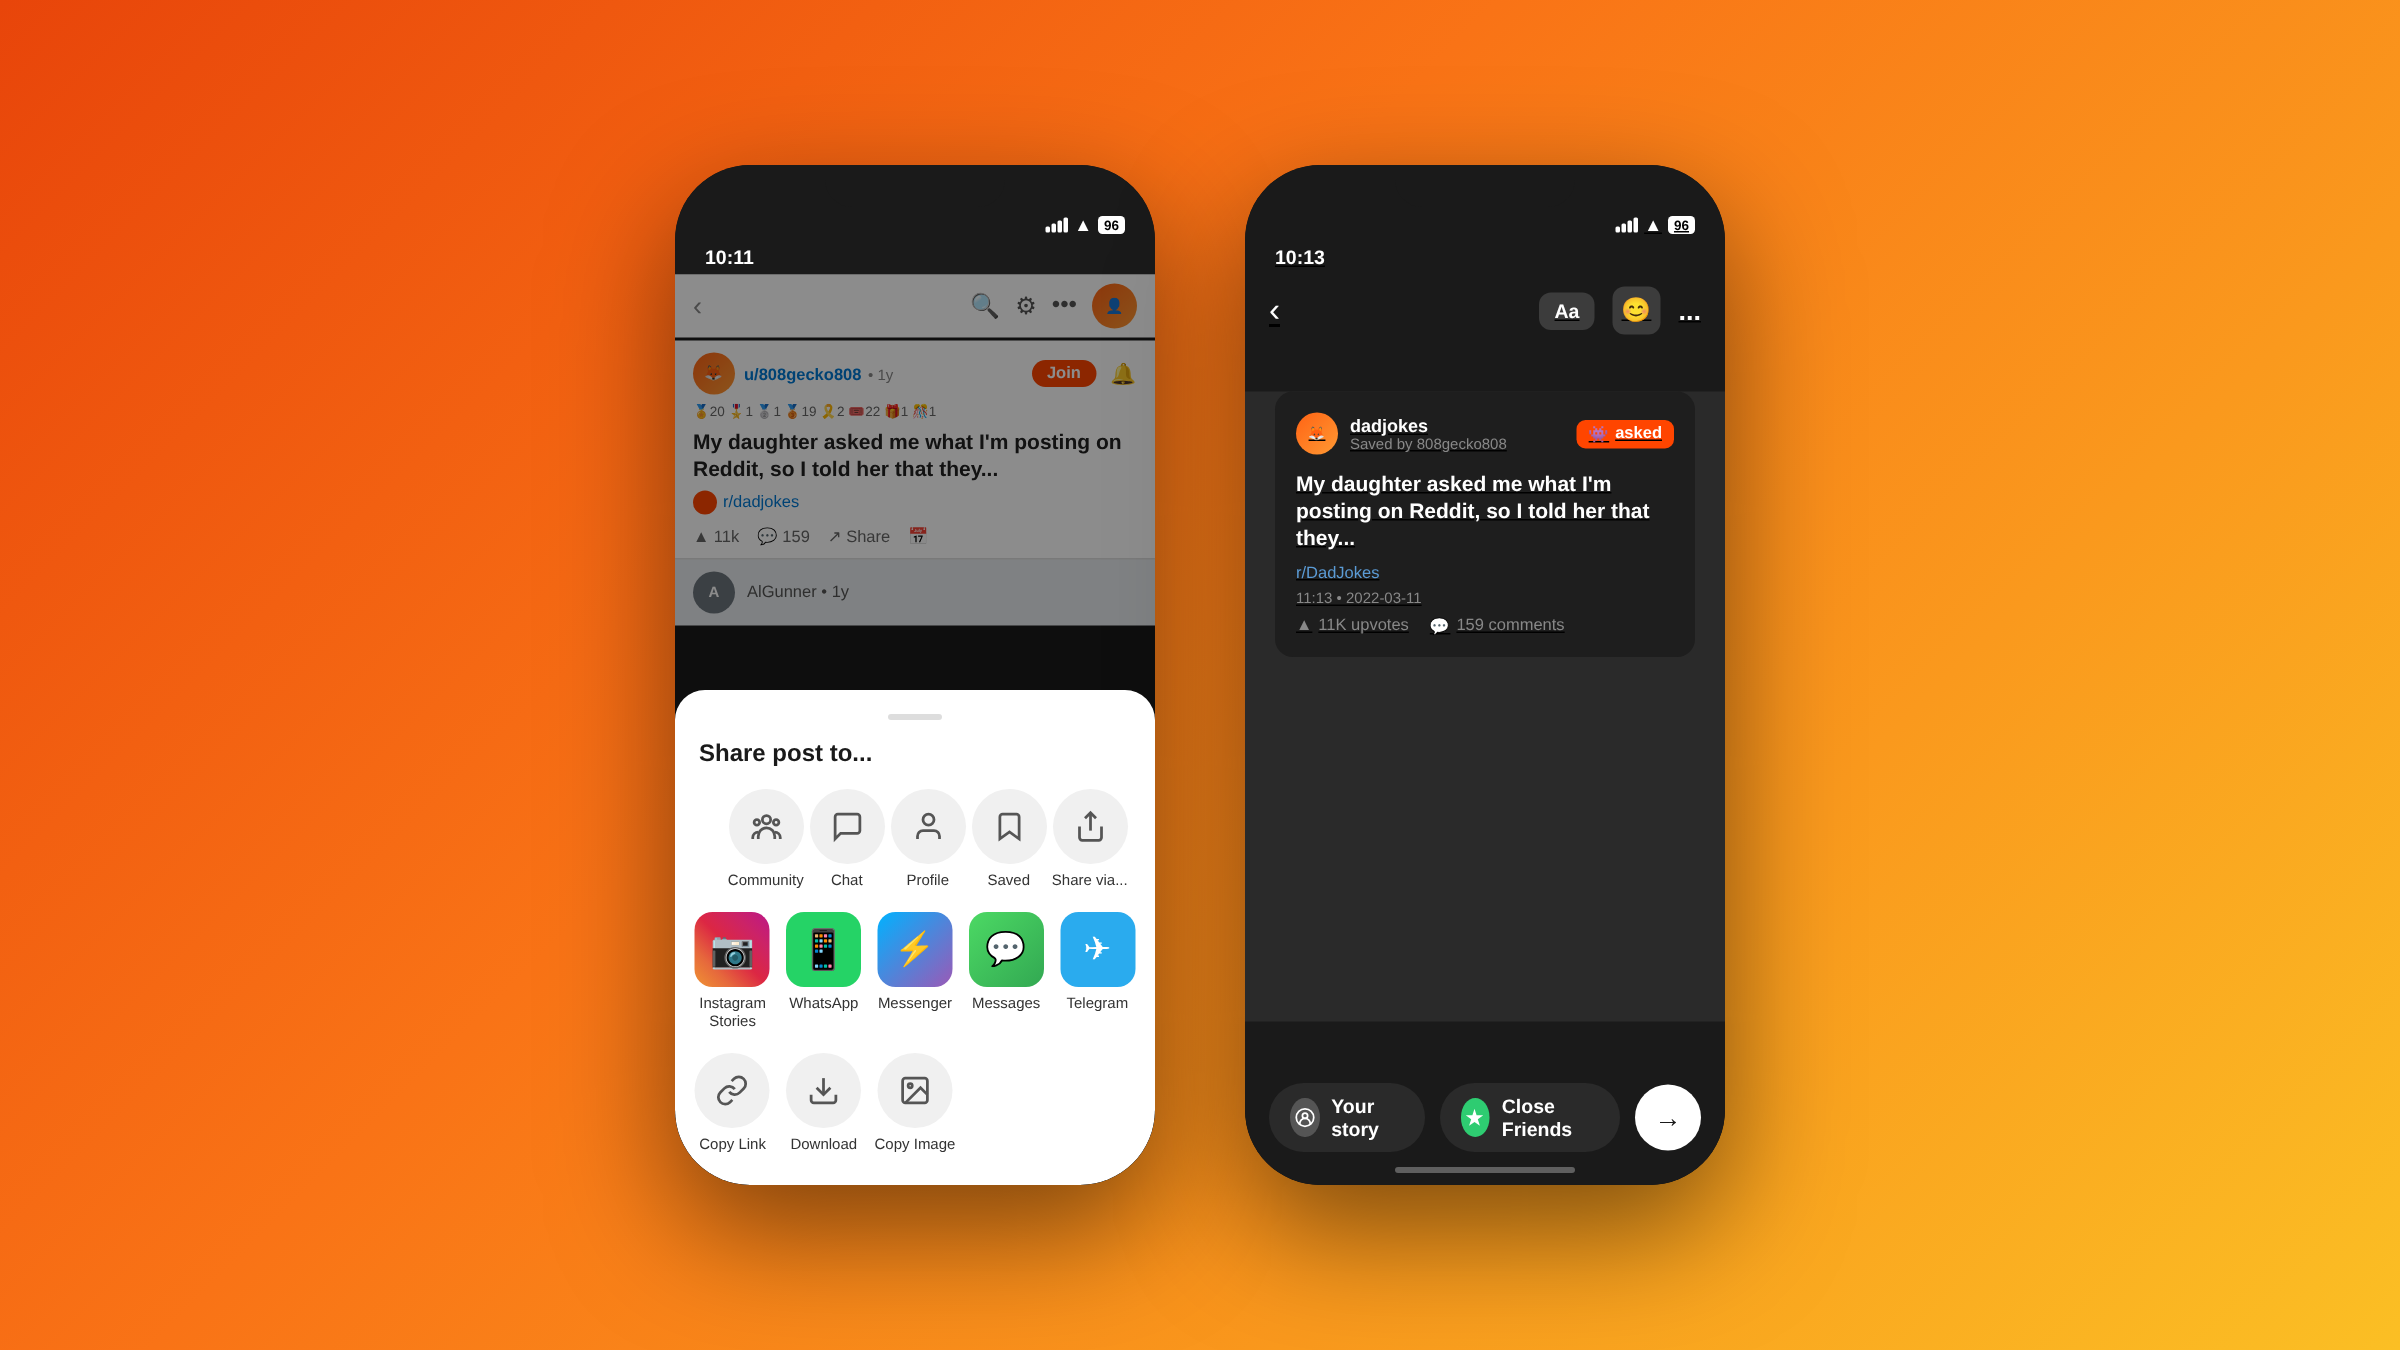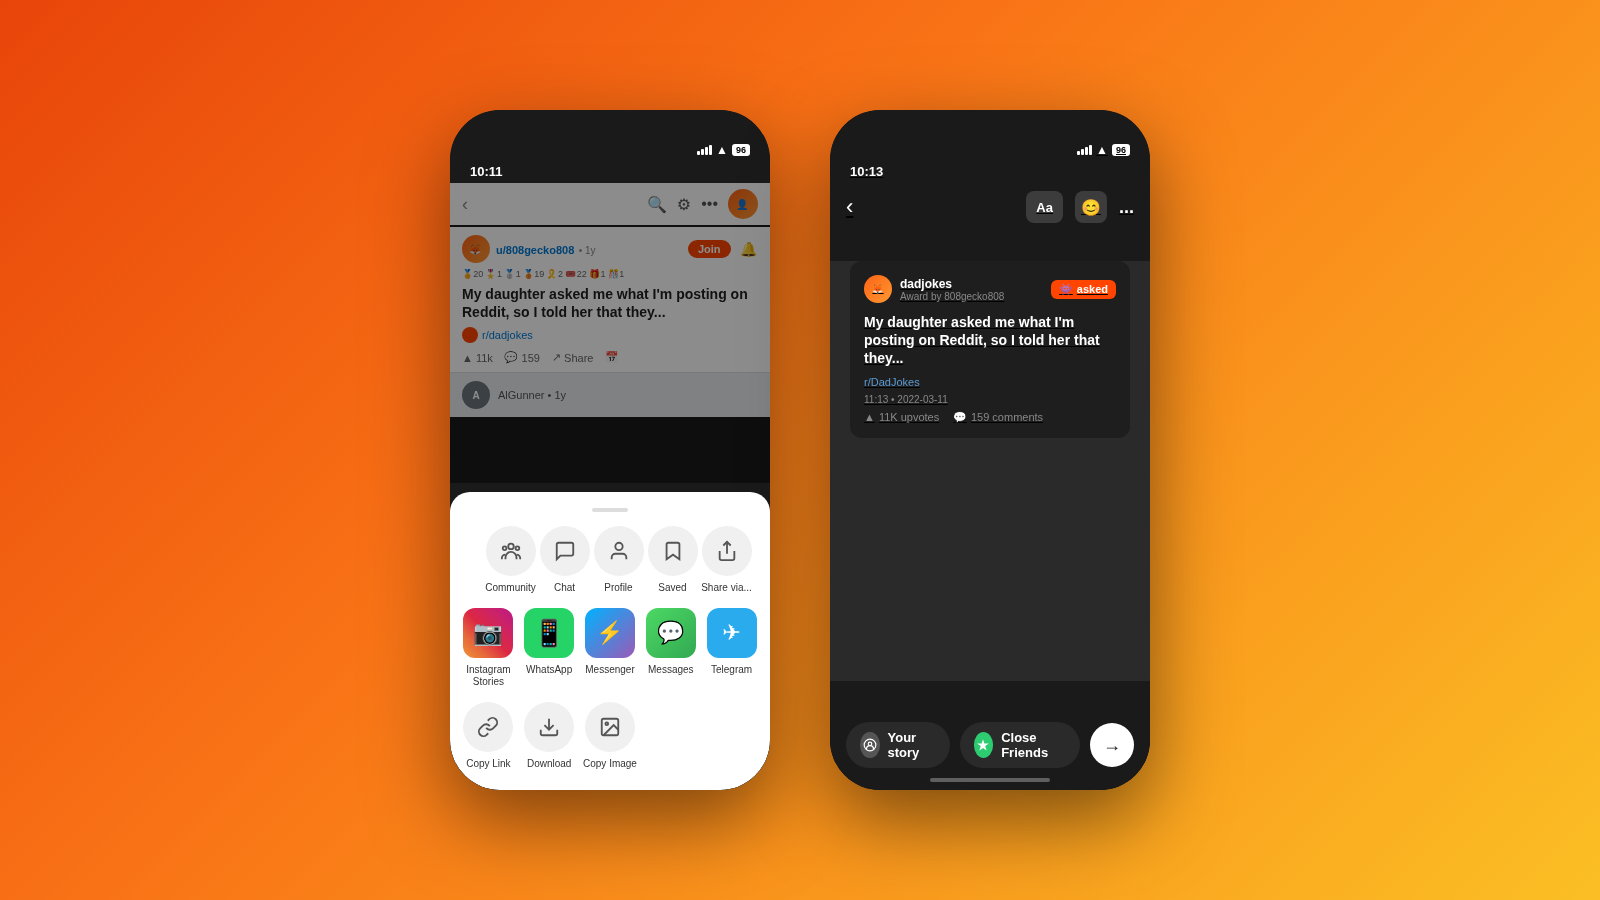--- a/index.html
+++ b/index.html
@@ -348,20 +348,21 @@
       justify-content: space-between;
       align-items: center;
       padding: 8px 16px;
       position: relative;
       z-index: 10;
     }
 
     .story-controls-right {
       display: flex;
       gap: 12px;
+      align-items: center;
     }
 
     .story-btn {
       background: rgba(255,255,255,0.15);
       border: none;
       color: #fff;
       padding: 5px 10px;
       border-radius: 8px;
       font-size: 13px;
       font-weight: 600;
@@ -646,20 +647,21 @@
         </div>
 
         <div style="background:#e8ecef;padding:8px 12px;display:flex;align-items:center;gap:8px;border-top:1px solid #ddd;">
           <div class="avatar-circle" style="width:28px;height:28px;background:#6c757d;">A</div>
           <span style="font-size:11px;color:#555;">AlGunner • 1y</span>
         </div>
       </div>
 
       <div class="bottom-sheet">
         <div class="sheet-handle"></div>
+        <div class="sheet-title">Share post to...</div>
 
         <div class="share-grid">
           <div class="share-item">
             <div class="share-icon-circle">
               <svg width="22" height="22" viewBox="0 0 24 24" fill="none" stroke="#555" stroke-width="2">
                 <circle cx="12" cy="7" r="3"></circle>
                   <path d="M6 21v-2a6 6 0 0 1 12 0v2"></path>
                 <circle cx="19" cy="9" r="2"></circle>
                   <path d="M22 21v-1a4 4 0 0 0-4-4"></path>
                 <circle cx="5" cy="9" r="2"></circle>
@@ -807,21 +809,21 @@
       </div>
 
       <div style="flex:1;background:#2a2a2a;position:relative;height:420px;">
 
         <div class="reddit-card">
           <div class="card-header">
             <div class="card-user-info">
               <div class="card-avatar">🦊</div>
               <div>
                 <span class="card-subreddit-name">dadjokes</span>
-                <span class="card-posted-by">Award by 808gecko808</span>
+                <span class="card-posted-by">Saved by 808gecko808</span>
               </div>
             </div>
             <div class="reddit-logo-badge">
               <span>👾</span>
               <span>asked</span>
             </div>
           </div>
 
           <div class="card-title">My daughter asked me what I'm posting on Reddit, so I told her that they...</div>
           <div class="card-subreddit-link">r/DadJokes</div>

